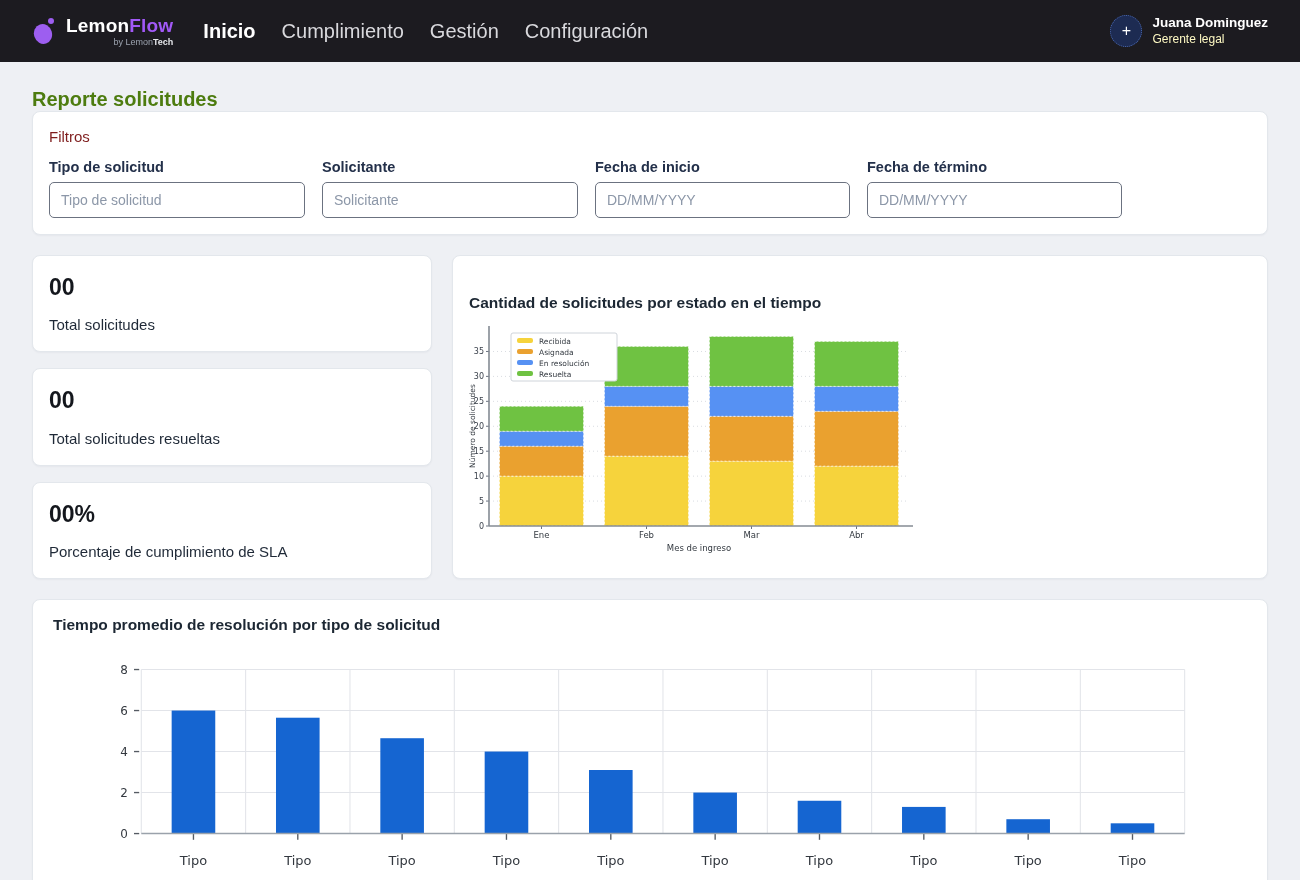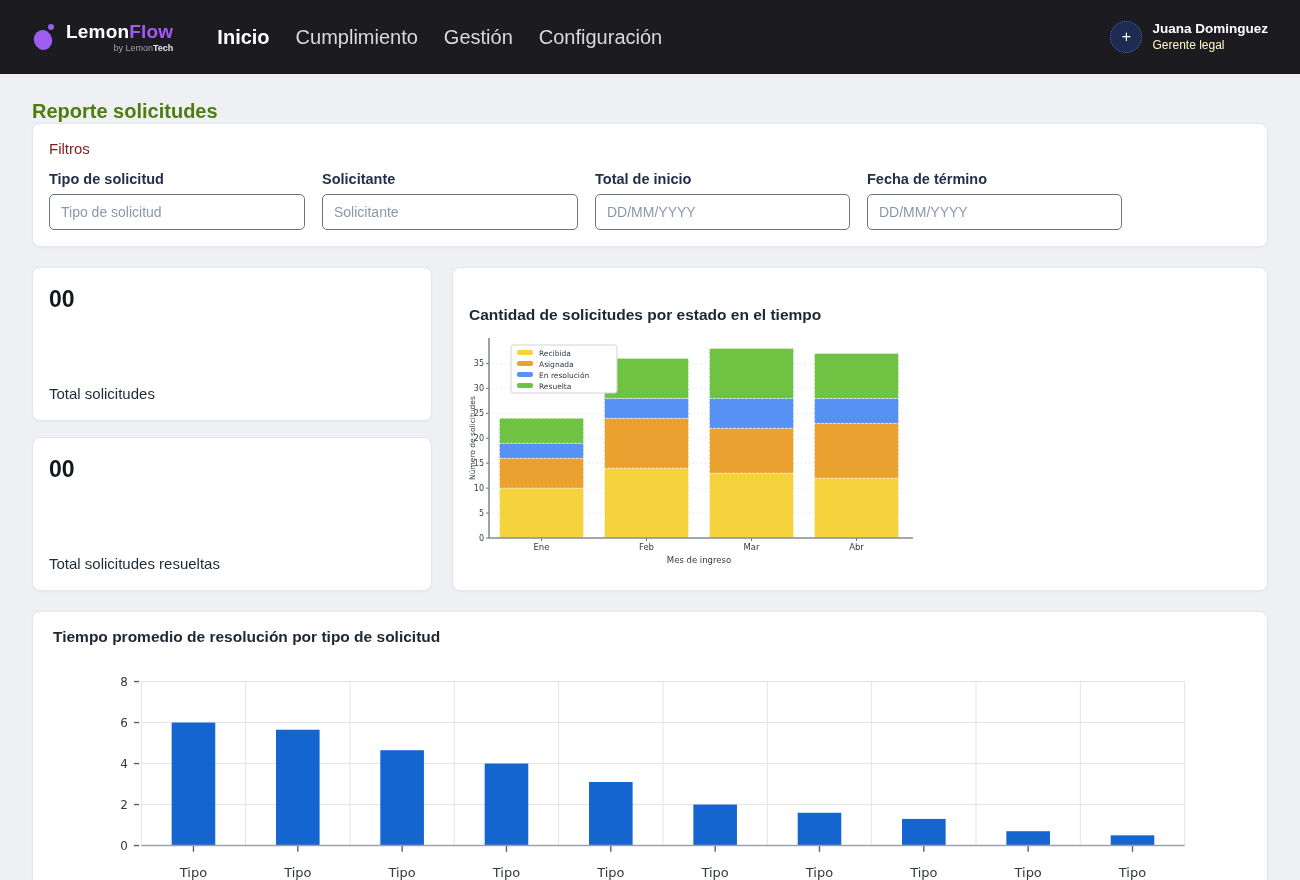--- a/index.html
+++ b/index.html
@@ -4,22 +4,22 @@
 <style>
   * { margin:0; padding:0; box-sizing:border-box; }
   html,body { width:1300px; height:880px; overflow:hidden; }
   body {
     font-family:"Liberation Sans", sans-serif;
     background:#eef0f4;
     color:#16202e;
   }
   
   .topbar {
-    height:74px; background:#1c1b20; display:flex; align-items:center;
-    padding:0 32px; gap:44px;
+    height:62px; background:#1c1b20; display:flex; align-items:center;
+    padding:0 32px; gap:30px;
   }
   .brand { display:flex; align-items:center; gap:8px; cursor:pointer; }
   .brand-text { line-height:1; }
   .brand-name { font-size:19px; font-weight:700; color:#ffffff; letter-spacing:.2px; }
   .brand-name .accent { color:#a259f7; }
   .brand-by { font-size:9px; color:#9ca3af; text-align:right; margin-top:3px; }
   .brand-by b { color:#e5e7eb; font-weight:700; }
   .nav { display:flex; align-items:center; gap:26px; }
   .nav-item { font-size:20px; color:#d9d9dd; cursor:pointer; }
   .nav-item.active { color:#ffffff; font-weight:700; }
@@ -110,39 +110,43 @@
     <div class="filters-row">
       <div class="field">
         <label>Tipo de solicitud</label>
         <input type="text" placeholder="Tipo de solicitud" style="">
       </div>
       <div class="field">
         <label>Solicitante</label>
         <input type="text" placeholder="Solicitante" style="">
       </div>
       <div class="field date">
-        <label>Total de inicio</label>
+        <label>Fecha de inicio</label>
         <input type="text" placeholder="DD/MM/YYYY" style="">
       </div>
       <div class="field date">
         <label>Fecha de término</label>
         <input type="text" placeholder="DD/MM/YYYY" style="">
       </div>
     </div>
   </section>
 
   <div class="mid-row">
     <div class="stats-col">
       <div class="card stat-card">
         <div class="stat-value">00</div>
         <div class="stat-label">Total solicitudes</div>
       </div>
       <div class="card stat-card">
         <div class="stat-value">00</div>
         <div class="stat-label">Total solicitudes resueltas</div>
+      </div>
+      <div class="card stat-card">
+        <div class="stat-value">00%</div>
+        <div class="stat-label">Porcentaje de cumplimiento de SLA</div>
       </div>
     </div>
 
     <div class="card chart-card">
       <h2>Cantidad de solicitudes por estado en el tiempo</h2>
       <svg id="stacked-chart" width="470" height="240" viewBox="0 0 470 240">
           <line x1="17" y1="208" x2="20" y2="208" stroke="#6b7280" stroke-width="1"></line>
           <text x="15" y="210.5" text-anchor="end" font-size="8" fill="#3a414b">0</text>
           <line x1="20" y1="183.06493506493507" x2="440" y2="183.06493506493507" stroke="#d9dce1" stroke-width="1" stroke-dasharray="1,3"></line>
           <line x1="17" y1="183.06493506493507" x2="20" y2="183.06493506493507" stroke="#6b7280" stroke-width="1"></line>

